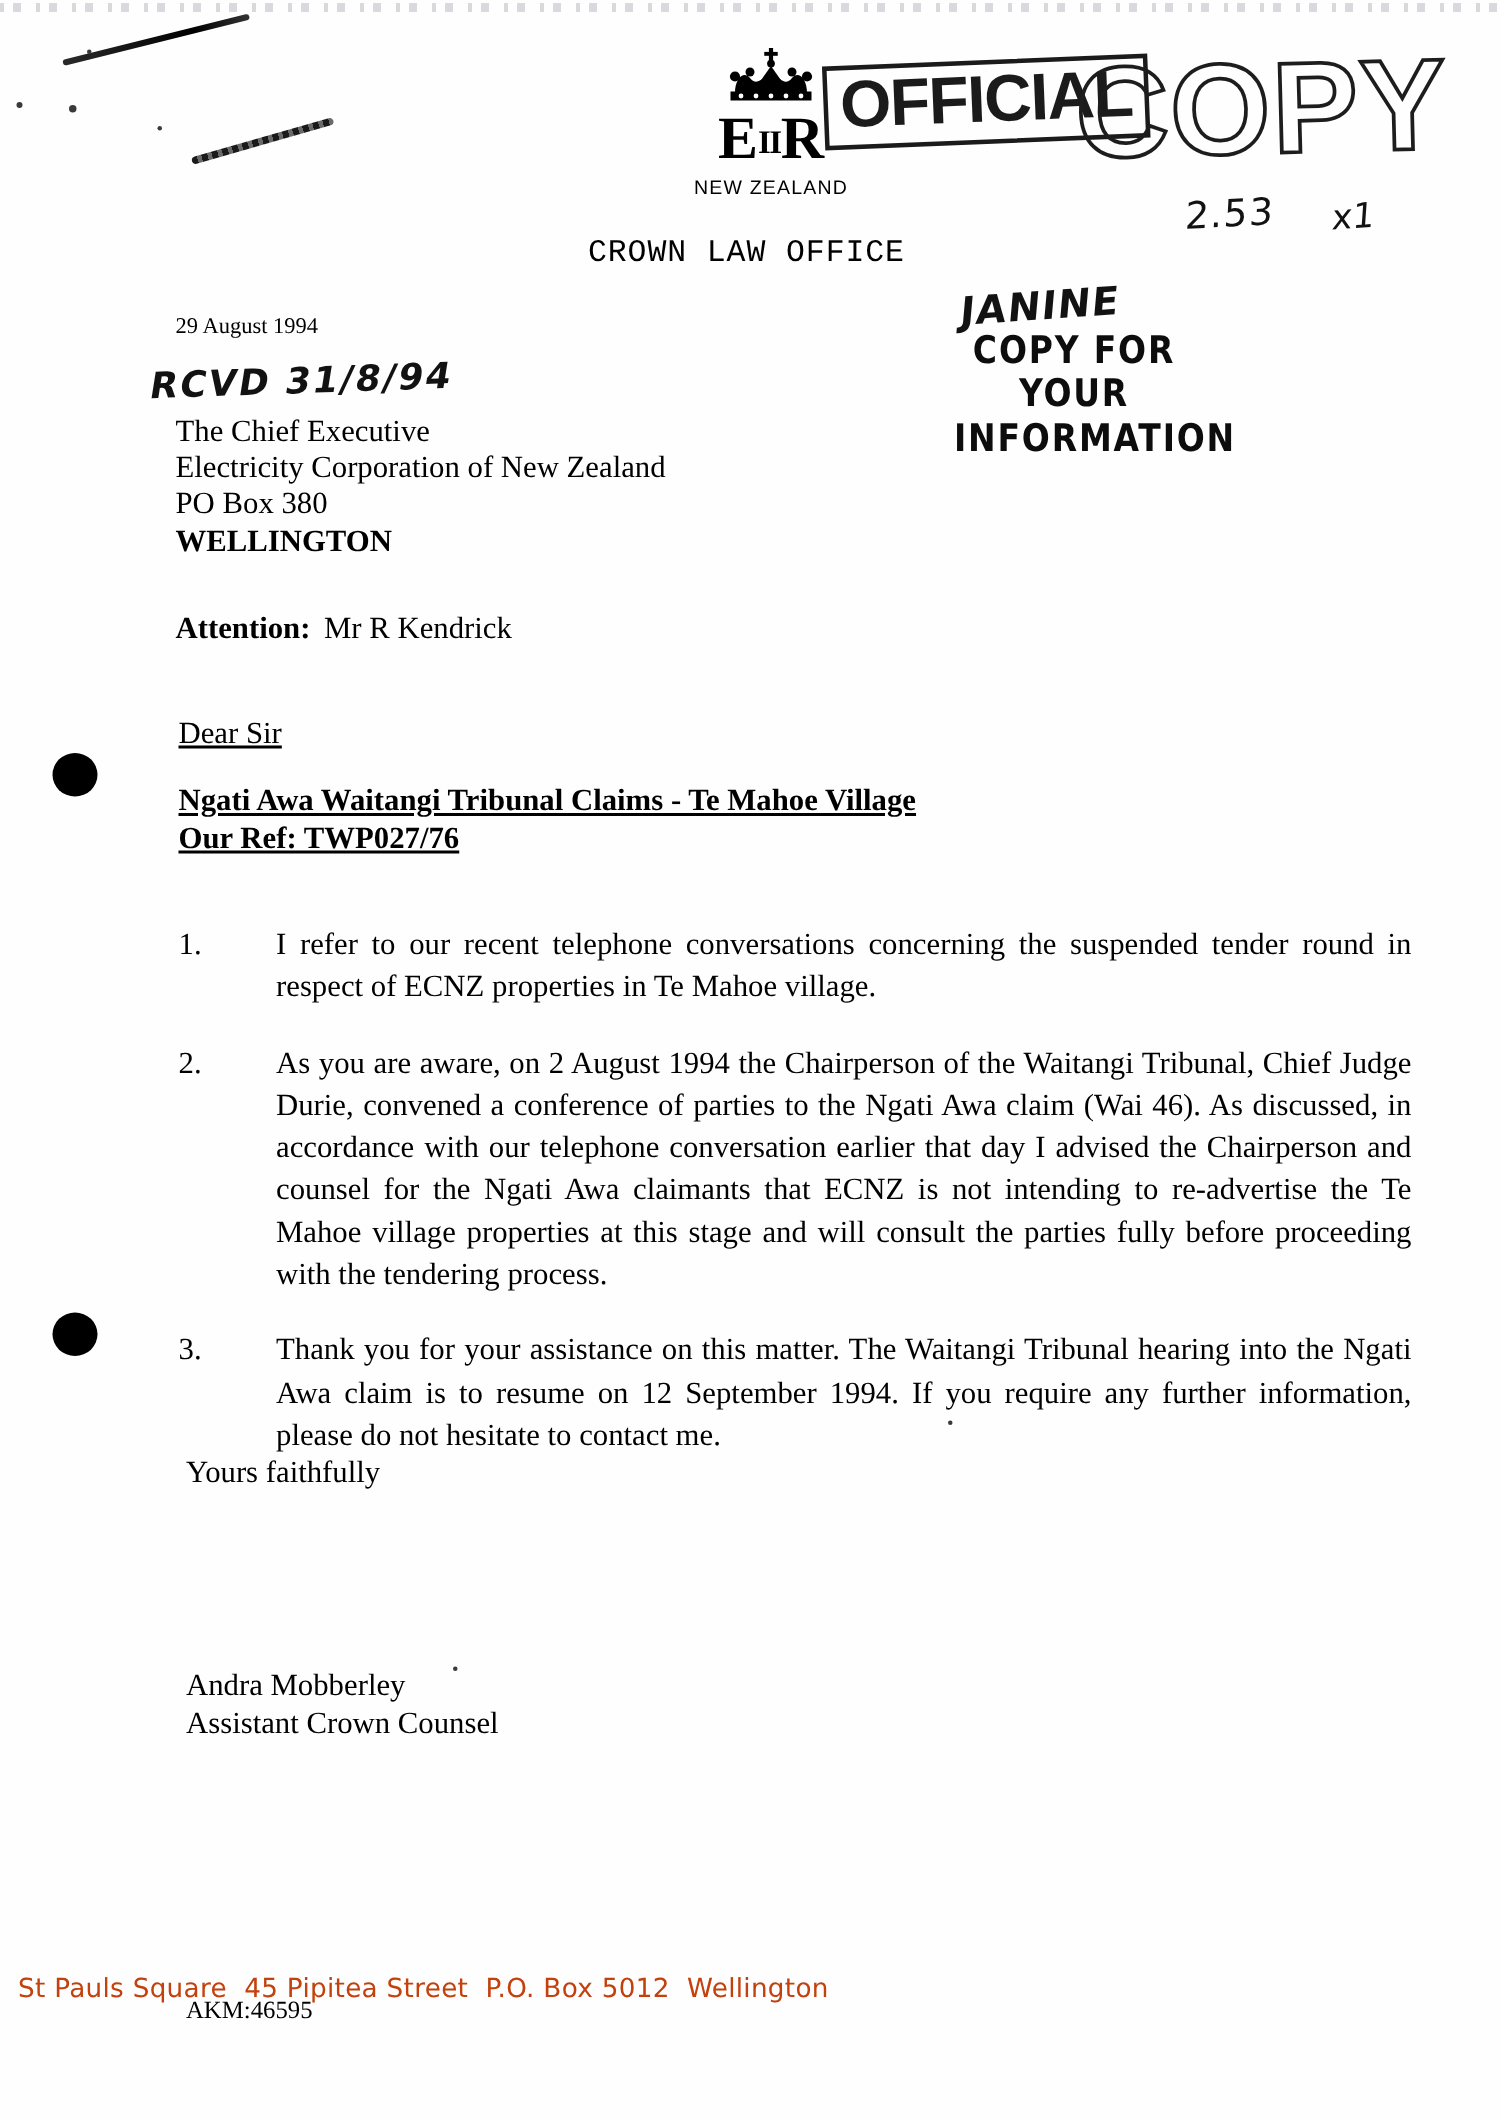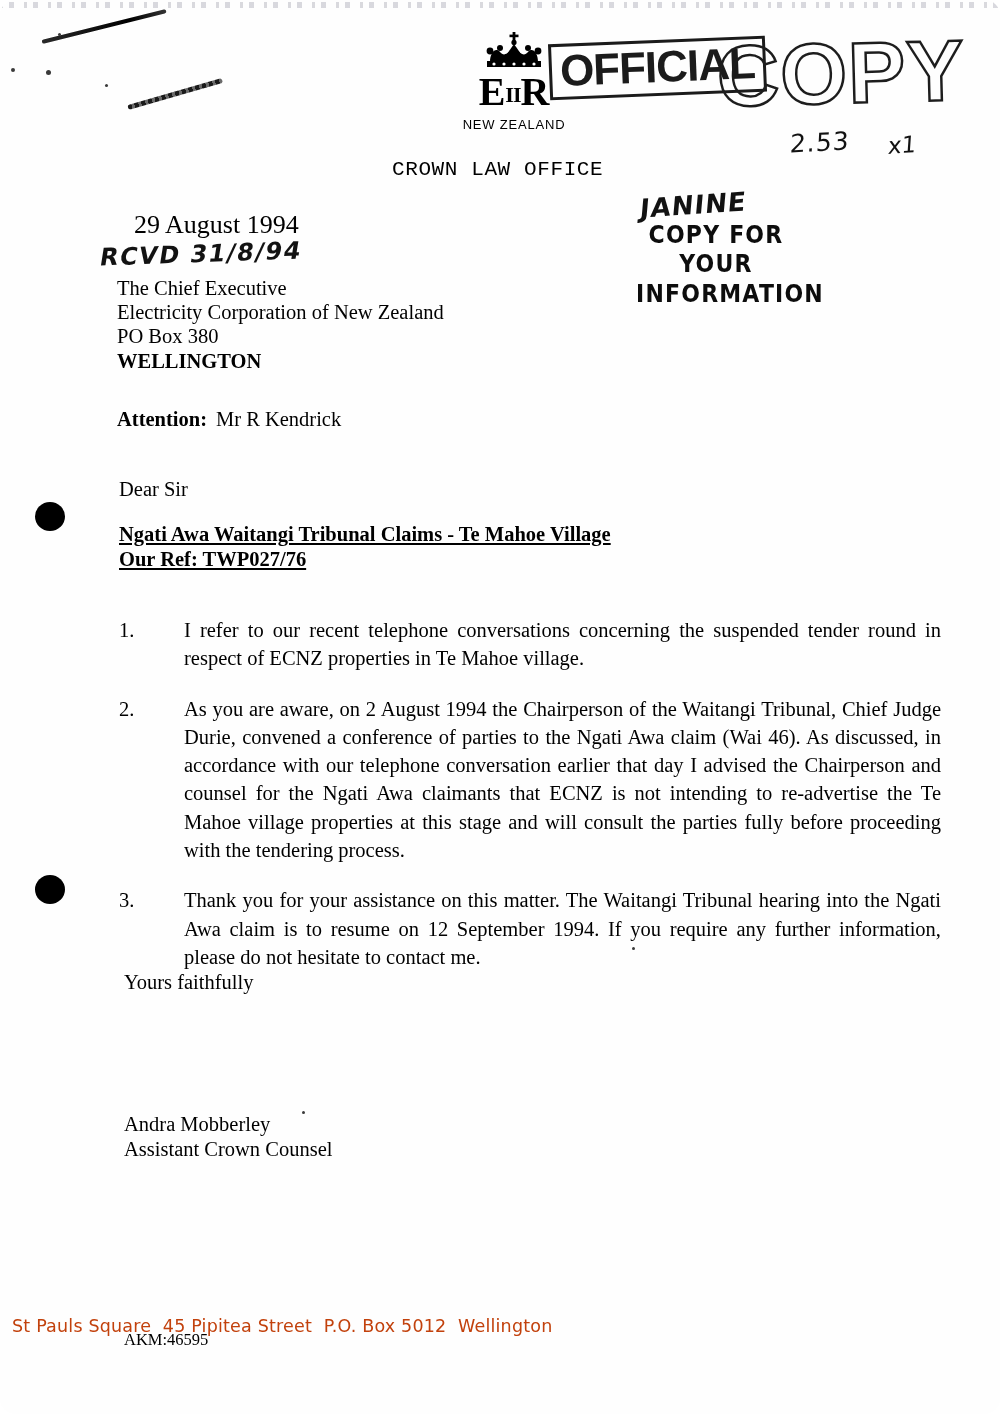--- a/index.html
+++ b/index.html
@@ -10,21 +10,20 @@
   body {
     font-family: "Liberation Serif", serif;
     color: #000000;
   }
   #page {
     position: relative;
     width: 1000px;
     height: 1414px;
     background: #fefefe;
     overflow: hidden;
-    border-radius: 15px;
   }
 
   
   .scan-top-noise {
     position: absolute;
     top: 2px; left: 0; width: 1000px; height: 6px;
     background: repeating-linear-gradient(
       to right,
       rgba(170,170,180,0.55) 0px, rgba(170,170,180,0.55) 3px,
       rgba(255,255,255,0) 3px, rgba(255,255,255,0) 9px,
@@ -172,41 +171,42 @@
     letter-spacing: 1.2px;
     color: #0d0d0d;
     text-align: center;
     width: 160px;
     transform: scaleY(1.15);
   }
 
   
   .date {
     position: absolute;
-    left: 134px; top: 210px;
-    font-size: 26px;
+    left: 117px; top: 210px;
+    font-size: 15px;
   }
   .addressee {
     position: absolute;
     left: 117px; top: 276px;
     font-size: 20.5px;
     line-height: 1.18;
   }
   .addressee .city { font-weight: bold; }
   .attention {
     position: absolute;
     left: 117px; top: 408px;
     font-size: 20.5px;
   }
   .attention .lbl { font-weight: bold; }
   .attention .val { margin-left: 9px; }
   .salutation {
     position: absolute;
     left: 119px; top: 478px;
     font-size: 20.5px;
+    text-decoration: underline;
   }
   .subject {
     position: absolute;
     left: 119px; top: 522px;
     font-size: 20.5px;
     font-weight: bold;
     line-height: 1.24;
     text-decoration: underline;
   }
 

